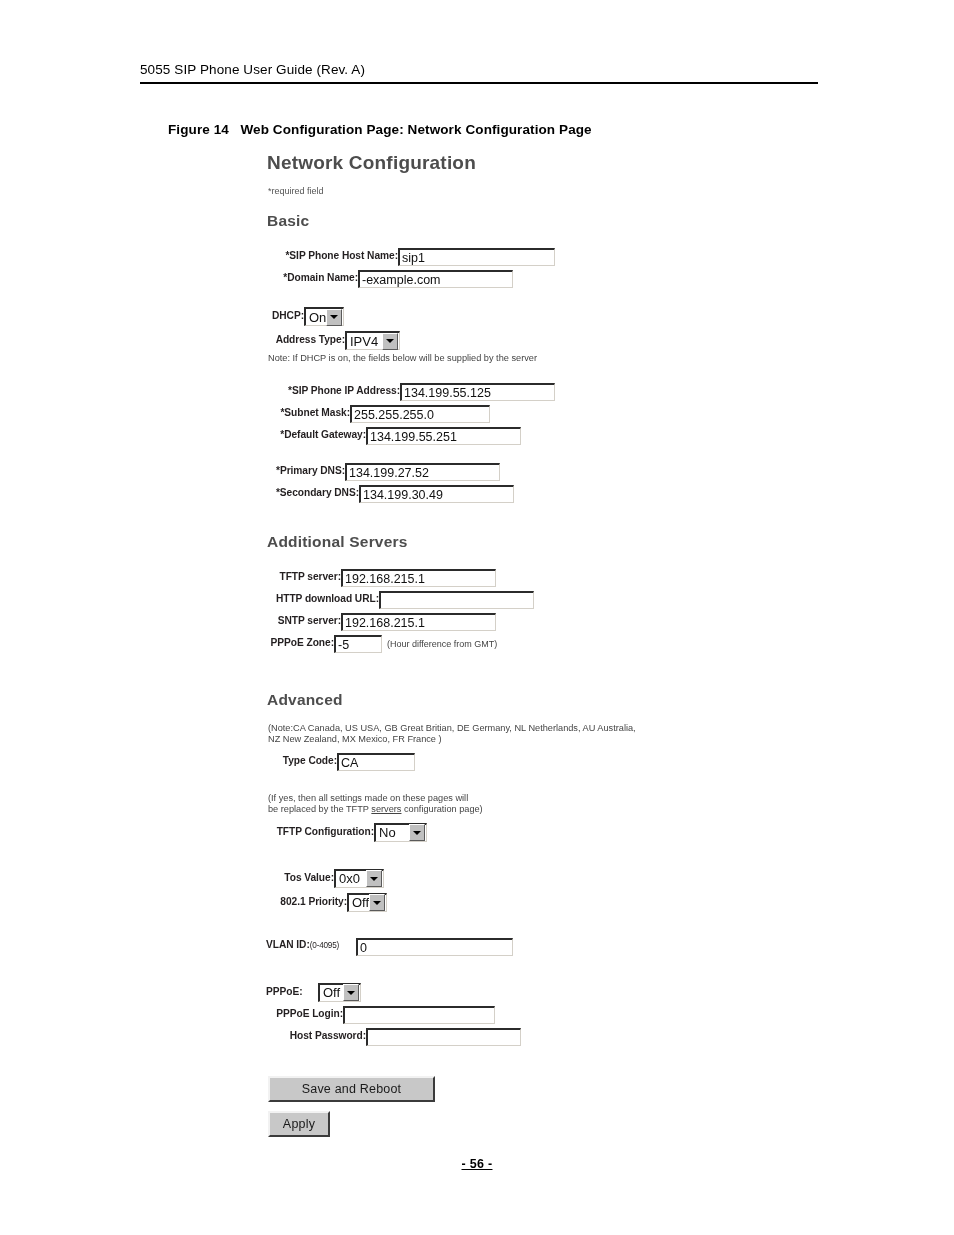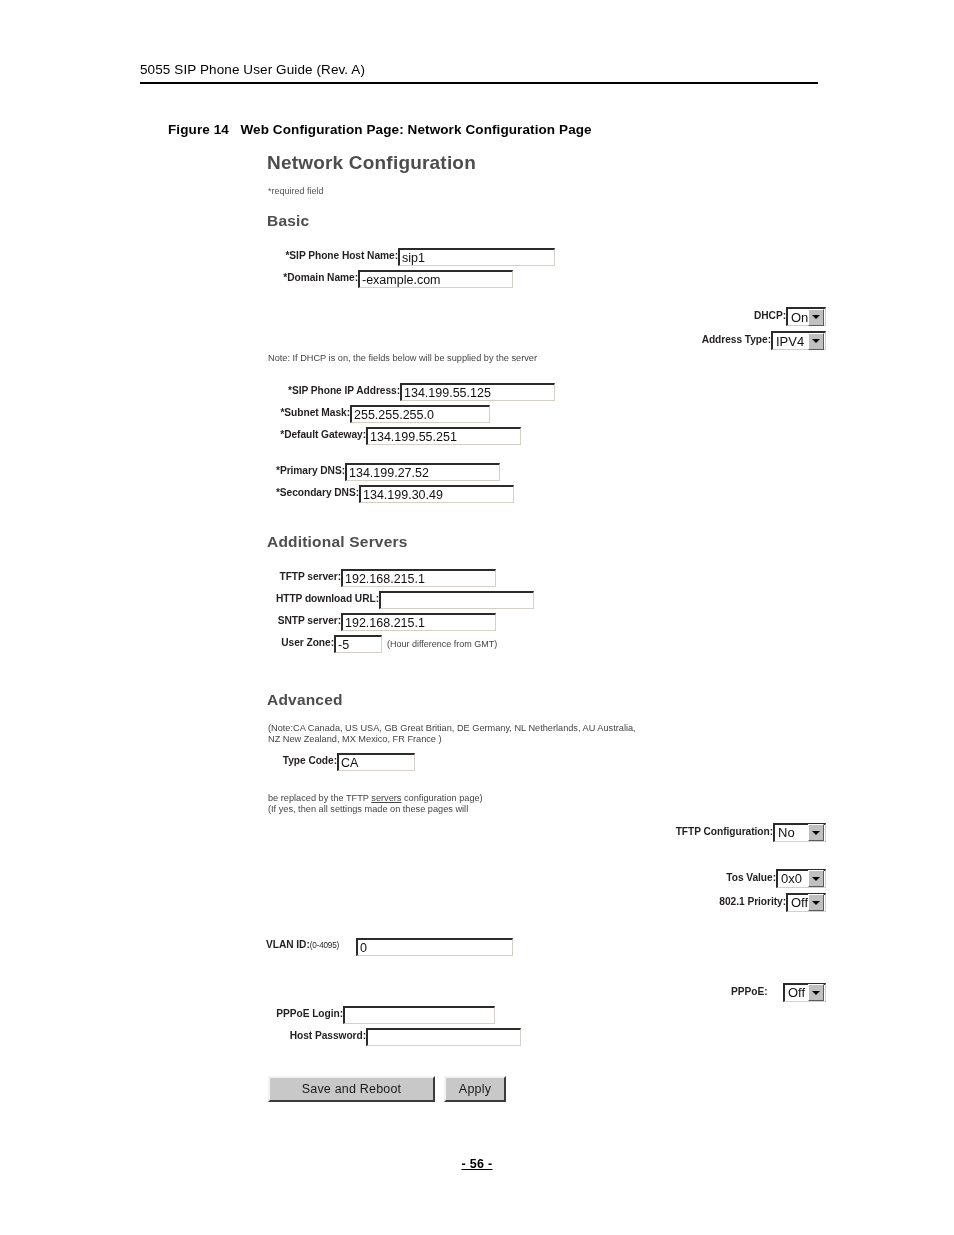--- a/index.html
+++ b/index.html
@@ -82,21 +82,21 @@
     margin-left: 2px;
   }
   .note-line .u { text-decoration: underline; }
 
   
   .row {
     display: flex;
     align-items: flex-end;
     height: 22px;
   }
-  .row.tall { height: 24px; justify-content: flex-end; }
+  .row.tall { height: 24px; }
 
   .lbl {
     font-size: 10.2px;
     font-weight: bold;
     color: #231f20;
     text-align: right;
     white-space: nowrap;
     line-height: 12px;
     padding-bottom: 4px;
     letter-spacing: -0.05px;
@@ -199,20 +199,21 @@
   }
   .gap-m  { height: 14px; }
   .gap-l  { height: 22px; }
 
   
   #button-bar {
     display: flex;
     gap: 9px;
     margin-top: 30px;
     margin-left: 2px;
+    flex-direction: column;
   }
   .btn {
     background: #c8c8c8;
     border-top: 2px solid #f2f2f2;
     border-left: 2px solid #f2f2f2;
     border-right: 2px solid #3b3b3b;
     border-bottom: 2px solid #3b3b3b;
     font-family: "Liberation Sans", sans-serif;
     font-size: 12.5px;
     color: #1a1a1a;
@@ -332,40 +333,40 @@
     <div class="lbl lw-http">HTTP download URL:</div>
     <div class="tbox" style="width:155px"></div>
   </div>
 
   <div class="row">
     <div class="lbl lw-sntp">SNTP server:</div>
     <div class="tbox" style="width:155px">192.168.215.1</div>
   </div>
 
   <div class="row">
-    <div class="lbl lw-tz">User Zone:</div>
+    <div class="lbl lw-tz">PPPoE Zone:</div>
     <div class="tbox" style="width:48px">-5</div>
     <div class="suffix">(Hour difference from GMT)</div>
   </div>
 
   <div class="section-head" style="margin-top:38px">Advanced</div>
   <div class="gap-m"></div>
 
   <div class="note-line">(Note:CA Canada, US USA, GB Great Britian, DE Germany, NL Netherlands, AU Australia,</div>
   <div class="note-line">NZ New Zealand, MX Mexico, FR France )</div>
 
   <div class="row" style="margin-top:3px">
     <div class="lbl lw-tone">Type Code:</div>
     <div class="tbox" style="width:78px">CA</div>
   </div>
 
   <div class="gap-l"></div>
 
+  <div class="note-line">(If yes, then all settings made on these pages will</div>
   <div class="note-line"><span>be replaced by the TFTP </span><span class="u">servers</span><span> configuration page)</span></div>
-  <div class="note-line">(If yes, then all settings made on these pages will</div>
 
   <div class="row tall" style="margin-top:2px">
     <div class="lbl lw-tftpc">TFTP Configuration:</div>
     <div class="sel" style="width:53px">
       <span class="sel-val">No</span>
       <span class="sel-btn">
           <span class="arrow"></span>
         </span>
     </div>
   </div>

